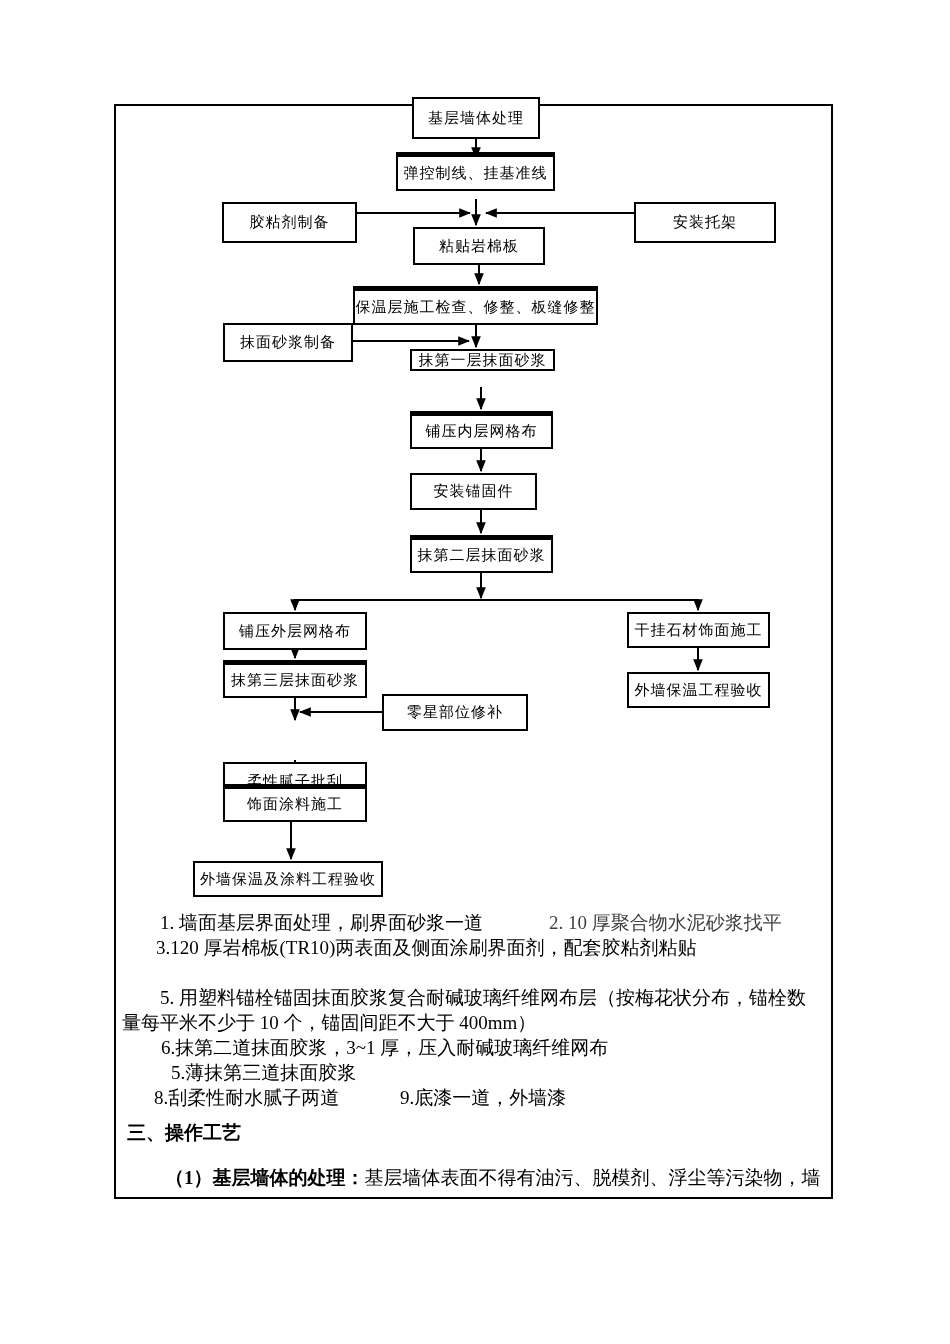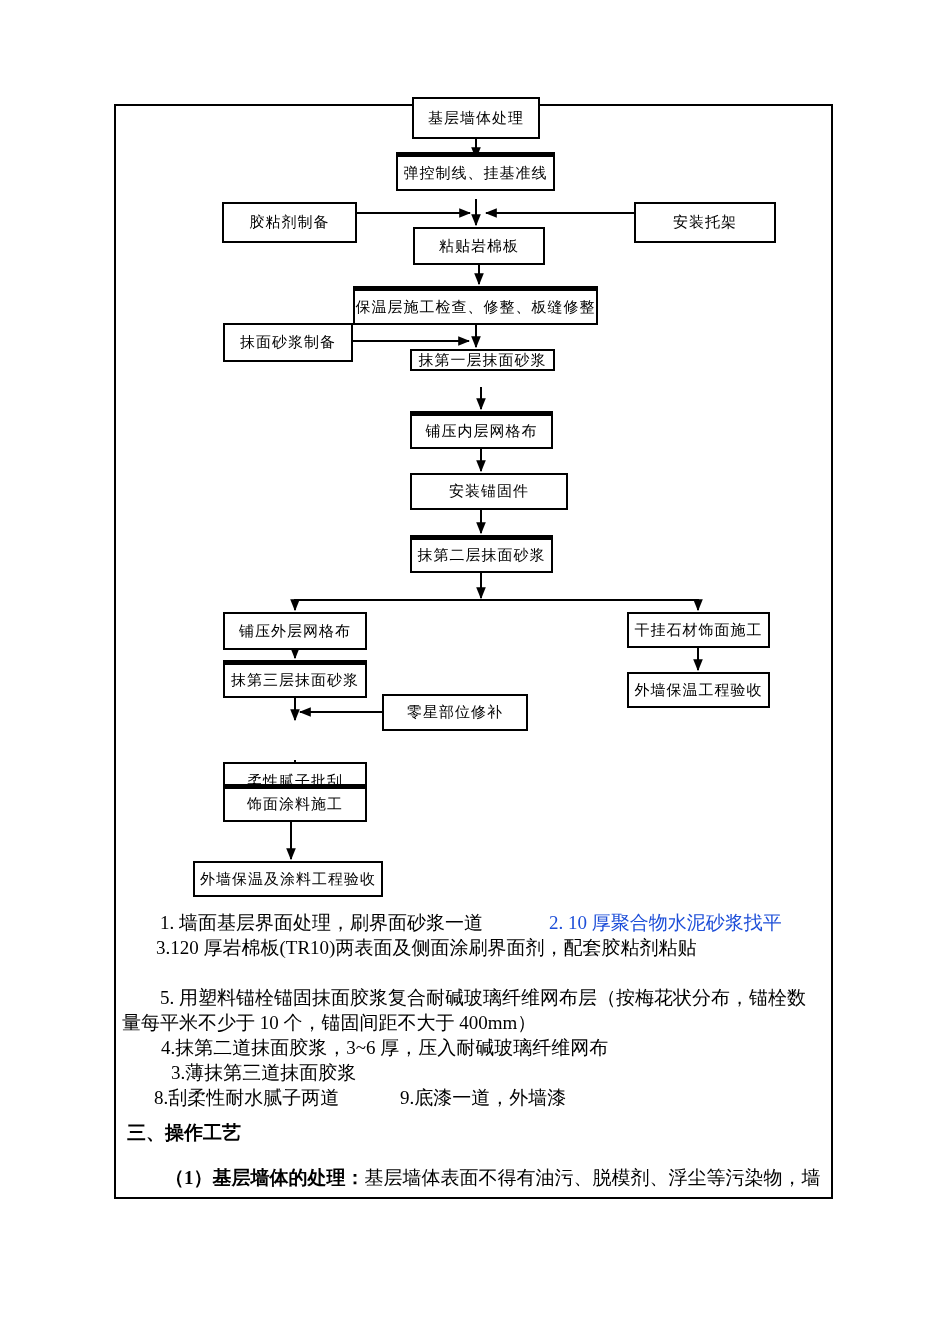--- a/index.html
+++ b/index.html
@@ -6,21 +6,21 @@
   body{font-family:"Liberation Serif","DejaVu Serif",serif;color:#000;}
   #page{position:relative;width:950px;height:1344px;background:#fff;overflow:hidden;}
   #cell-border{position:absolute;left:114px;top:104px;width:715px;height:1091px;
     border:2px solid #000;}
   svg.connectors{position:absolute;left:0;top:0;width:950px;height:1344px;}
   .node{position:absolute;background:#fff;border:2px solid #000;
     display:flex;align-items:center;justify-content:center;
     font-size:15px;letter-spacing:1px;white-space:nowrap;box-sizing:border-box;}
   .thick-top{border-top-width:5px;}
   .txt{position:absolute;font-size:19px;line-height:26px;white-space:nowrap;}
-  .red{color:#1d4ed8;}
+  .red{color:#404040;}
   .bold{font-weight:bold;}
   .para-bold{font-weight:bold;}
 </style>
 </head>
 <body>
 
 <div id="page">
 
   <div id="cell-border"></div>
 
@@ -56,38 +56,38 @@
 
   <div class="node" style="left:412px;top:97px;width:128px;height:42px;">基层墙体处理</div>
   <div class="node thick-top" style="left:396px;top:152px;width:159px;height:39px;">弹控制线、挂基准线</div>
   <div class="node" style="left:222px;top:202px;width:135px;height:41px;">胶粘剂制备</div>
   <div class="node" style="left:634px;top:202px;width:142px;height:41px;">安装托架</div>
   <div class="node" style="left:413px;top:227px;width:132px;height:38px;">粘贴岩棉板</div>
   <div class="node thick-top" style="left:353px;top:286px;width:245px;height:39px;">保温层施工检查、修整、板缝修整</div>
   <div class="node" style="left:223px;top:323px;width:130px;height:39px;">抹面砂浆制备</div>
   <div class="node" style="left:410px;top:349px;width:145px;height:22px;">抹第一层抹面砂浆</div>
   <div class="node thick-top" style="left:410px;top:411px;width:143px;height:38px;">铺压内层网格布</div>
-  <div class="node" style="left:410px;top:473px;width:158px;height:37px;">安装锚固件</div>
+  <div class="node" style="left:410px;top:473px;width:127px;height:37px;">安装锚固件</div>
   <div class="node thick-top" style="left:410px;top:535px;width:143px;height:38px;">抹第二层抹面砂浆</div>
   <div class="node" style="left:223px;top:612px;width:144px;height:38px;">铺压外层网格布</div>
   <div class="node" style="left:627px;top:612px;width:143px;height:36px;">干挂石材饰面施工</div>
   <div class="node thick-top" style="left:223px;top:660px;width:144px;height:38px;">抹第三层抹面砂浆</div>
   <div class="node" style="left:627px;top:672px;width:143px;height:36px;">外墙保温工程验收</div>
   <div class="node" style="left:382px;top:694px;width:146px;height:37px;">零星部位修补</div>
   <div class="node" style="left:223px;top:762px;width:144px;height:38px;">柔性腻子批刮</div>
   <div class="node thick-top" style="left:223px;top:784px;width:144px;height:38px;">饰面涂料施工</div>
   <div class="node" style="left:193px;top:861px;width:190px;height:36px;">外墙保温及涂料工程验收</div>
 
   <div class="txt" style="left:160px;top:910px;">1. 墙面基层界面处理，刷界面砂浆一道</div>
   <div class="txt red" style="left:549px;top:910px;">2. 10 厚聚合物水泥砂浆找平</div>
   <div class="txt" style="left:156px;top:935px;">3.120 厚岩棉板(TR10)两表面及侧面涂刷界面剂，配套胶粘剂粘贴</div>
   <div class="txt" style="left:160px;top:985px;">5. 用塑料锚栓锚固抹面胶浆复合耐碱玻璃纤维网布层（按梅花状分布，锚栓数</div>
   <div class="txt" style="left:122px;top:1010px;">量每平米不少于 10 个，锚固间距不大于 400mm）</div>
-  <div class="txt" style="left:161px;top:1035px;">4.抹第二道抹面胶浆，3~6 厚，压入耐碱玻璃纤维网布</div>
-  <div class="txt" style="left:171px;top:1060px;">3.薄抹第三道抹面胶浆</div>
+  <div class="txt" style="left:161px;top:1035px;">6.抹第二道抹面胶浆，3~1 厚，压入耐碱玻璃纤维网布</div>
+  <div class="txt" style="left:171px;top:1060px;">5.薄抹第三道抹面胶浆</div>
   <div class="txt" style="left:154px;top:1085px;">8.刮柔性耐水腻子两道</div>
   <div class="txt" style="left:400px;top:1085px;">9.底漆一道，外墙漆</div>
 
   <div class="txt bold" style="left:127px;top:1120px;">三、操作工艺</div>
   <div class="txt" style="left:165px;top:1165px;">
     <span class="para-bold">（1）基层墙体的处理：</span><span>基层墙体表面不得有油污、脱模剂、浮尘等污染物，墙</span>
   </div>
 
 </div>
 

